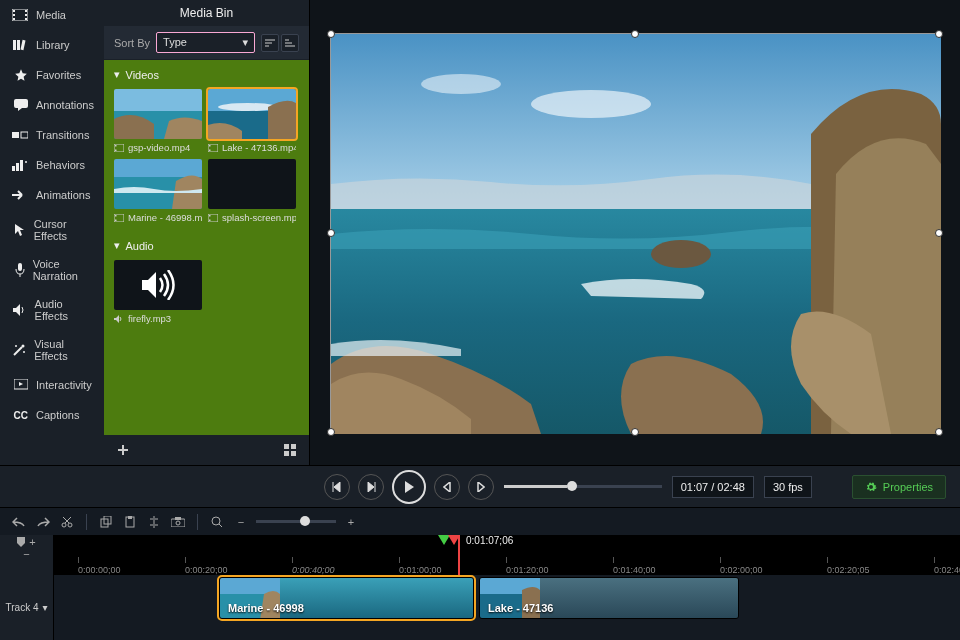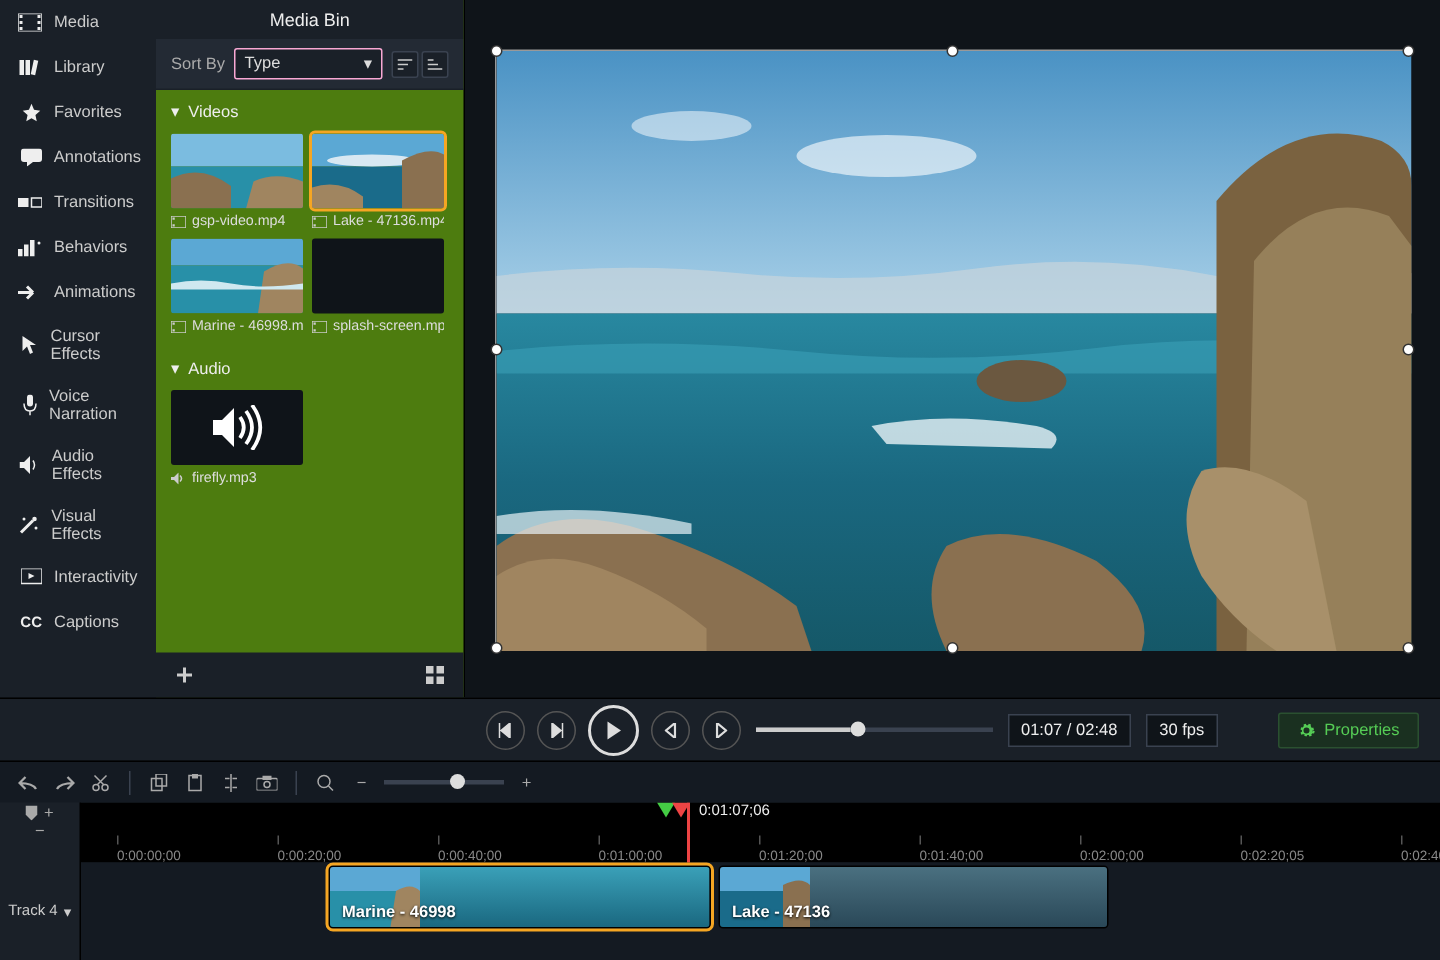--- a/index.html
+++ b/index.html
@@ -536,21 +536,21 @@
     </div>
     <div class="tl-right">
       <div class="ruler">
         <div class="ph-flag g"></div>
         <div class="ph-flag r"></div>
         <div class="ph-line"></div>
         <div class="ph-time">0:01:07;06</div>
         <div class="ticks" id="ticks">
             <div class="tick" style="left: 0px;">0:00:00;00</div>
             <div class="tick" style="left: 107px;">0:00:20;00</div>
-            <div class="tick" style="left: 214px;">0:00:40;00</div>
+            <div class="tick" style="left: 214px; font-style: italic;">0:00:40;00</div>
             <div class="tick" style="left: 321px;">0:01:00;00</div>
             <div class="tick" style="left: 428px;">0:01:20;00</div>
             <div class="tick" style="left: 535px;">0:01:40;00</div>
             <div class="tick" style="left: 642px;">0:02:00;00</div>
             <div class="tick" style="left: 749px;">0:02:20;05</div>
             <div class="tick" style="left: 856px;">0:02:40;00</div>
           </div>
       </div>
       <div class="tracks">
         <div class="clip sel" style="left:165px;width:255px">

